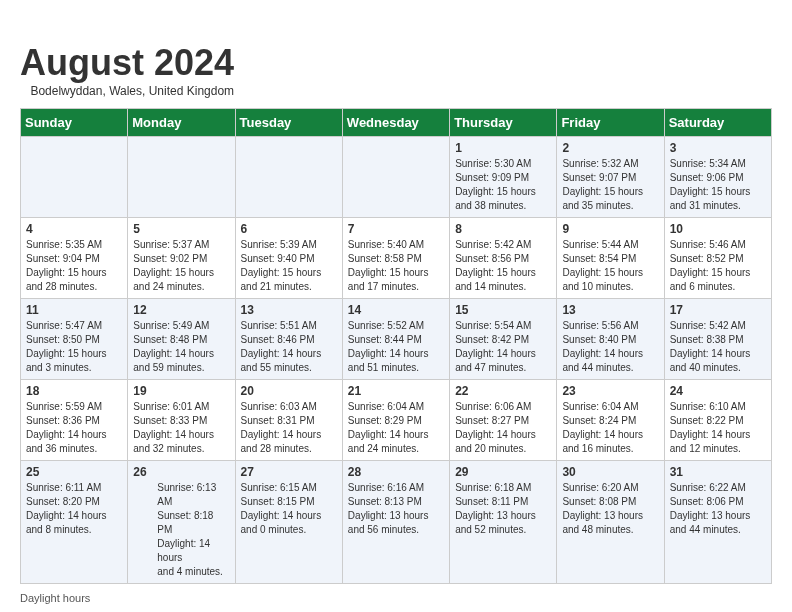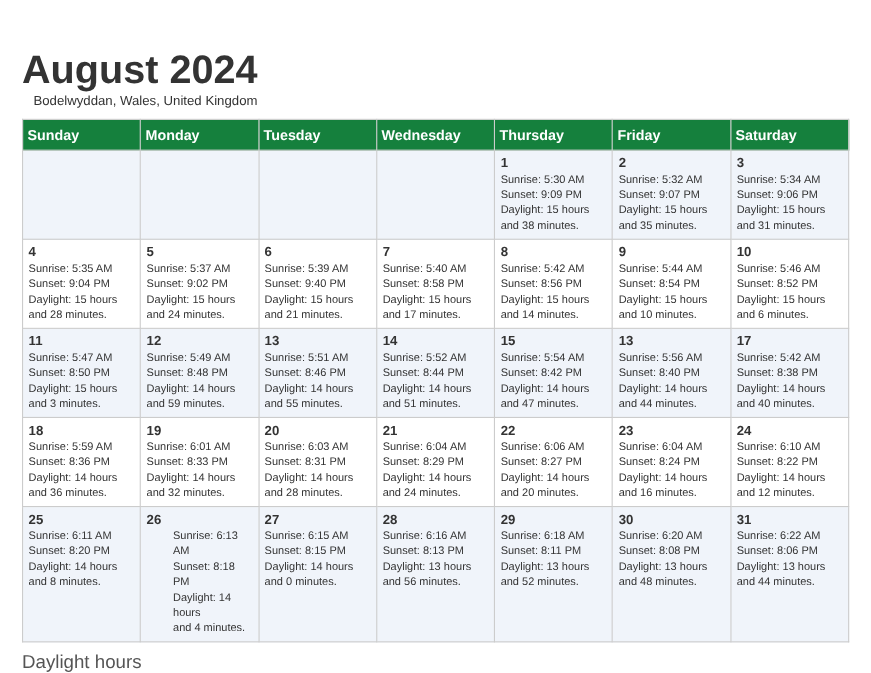--- a/index.html
+++ b/index.html
@@ -86,21 +86,21 @@
       display: block;
       margin-bottom: 2px;
     }
     .day-info {
       font-size: 10px;
       color: #333;
       line-height: 1.4;
     }
     .footer-note {
       margin-top: 8px;
-      font-size: 17px;
+      font-size: 11px;
       color: #555;
       text-align: left;
     }
   </style>
 </head>
 <body>
 
 <div class="header">
   <div class="title-block">
     <div class="month-year">August 2024</div>

